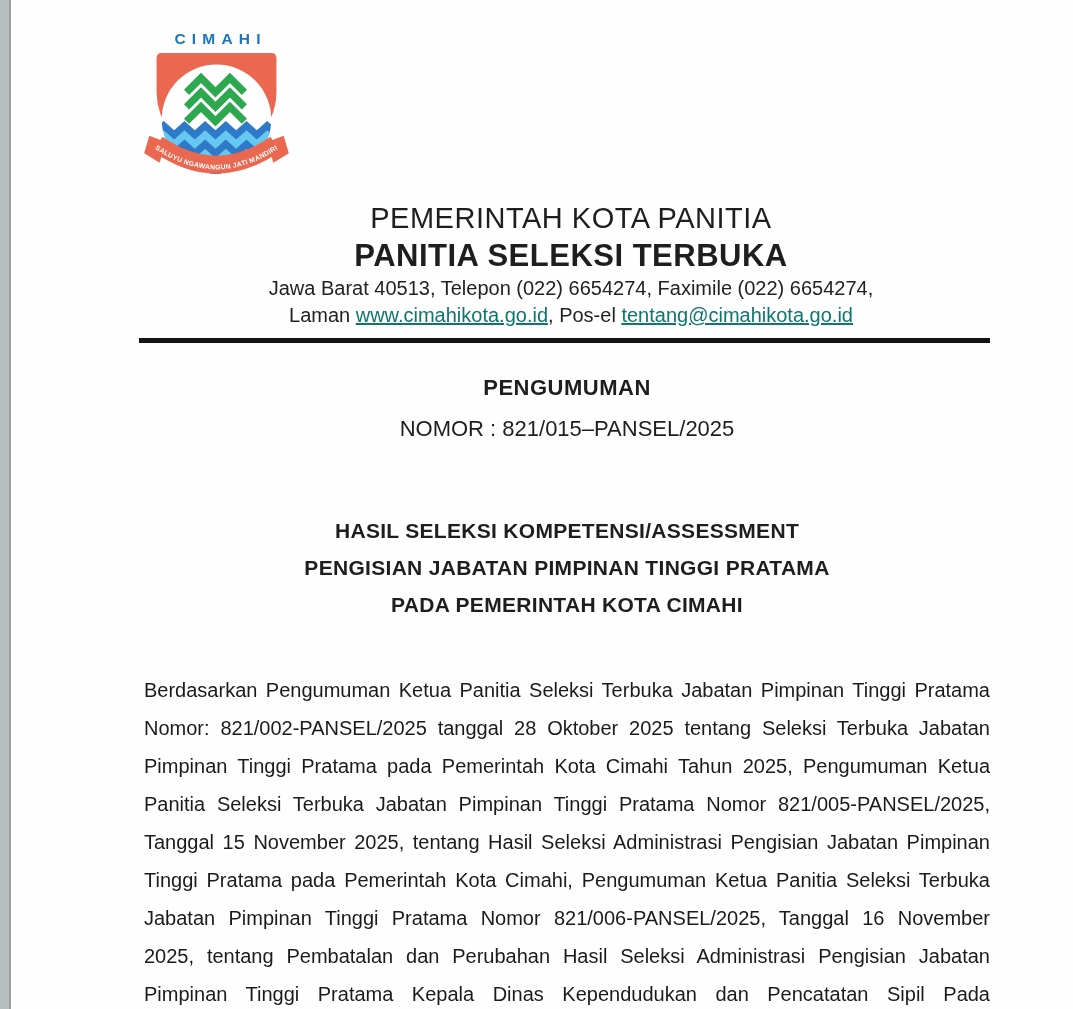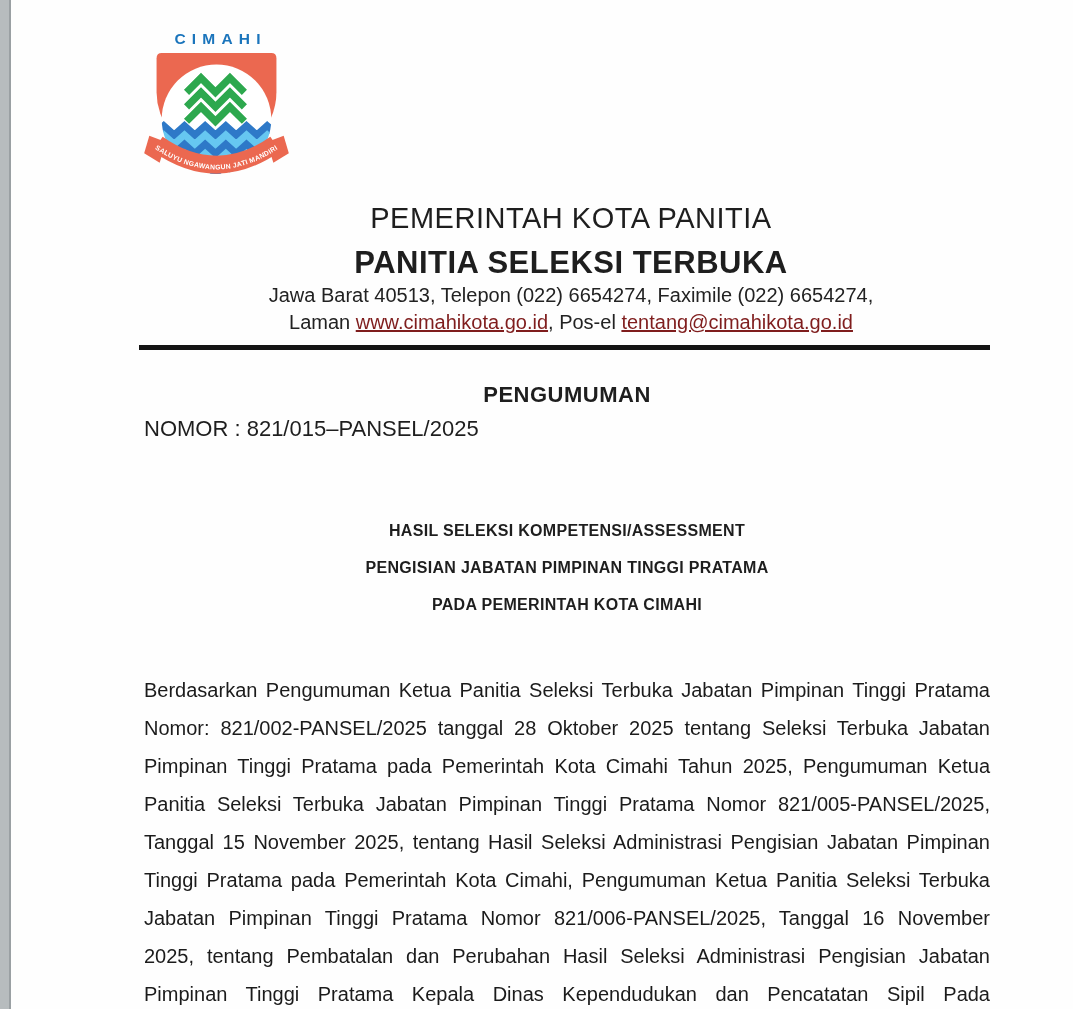--- a/index.html
+++ b/index.html
@@ -14,32 +14,32 @@
     position:absolute;left:0;top:0;bottom:0;width:9px;
     background:#b7bcbe;border-right:2px solid #9aa0a3;
   }
   .page{position:absolute;left:11px;top:0;right:0;bottom:0;background:#fefefe;}
 
   
   .letterhead{display:flex;padding:28px 70px 0 128px;flex-direction:column;}
   .logo-wrap{width:158px;flex:none;}
   .head-text{flex:1;text-align:center;line-height:1.15;}
   .head-line1{font-size:29px;letter-spacing:.5px;margin-top:2px;}
-  .head-line2{font-size:31px;font-weight:bold;letter-spacing:.5px;margin-top:10px;}
+  .head-line2{font-size:31px;font-weight:bold;letter-spacing:.5px;margin-top:3px;}
   .head-line3{font-size:31px;font-weight:bold;letter-spacing:.5px;margin-top:3px;}
   .addr{font-size:20px;line-height:25px;margin-top:2px;color:#222;}
-  .addr a{color:#7f1d1d;text-decoration:underline;cursor:pointer;}
+  .addr a{color:#0f766e;text-decoration:underline;cursor:pointer;}
 
   .rule{margin:10px 83px 0 128px;height:5px;background:#141414;}
 
   
   .main{margin:0 83px 0 133px;}
   .pengumuman{ text-align:center;font-weight:bold;font-size:22px;letter-spacing:.5px;margin-top:32px;}
-  .nomor{font-size:22px;margin-top:8px;}
-  .doc-title{text-align:center;font-weight:bold;font-size:16px;line-height:37px;margin-top:70px;letter-spacing:.3px;}
+  .nomor{text-align:center;font-size:22px;margin-top:15px;}
+  .doc-title{text-align:center;font-weight:bold;font-size:21px;line-height:37px;margin-top:70px;letter-spacing:.3px;}
   .body-par{
     margin-top:48px;font-size:20px;line-height:38px;
     text-align:justify;text-align-last:justify;word-spacing:2.5px;color:#1b1b1b;
   }
 </style>
 </head>
 <body>
 
 <div class="scan-edge"></div>
 

